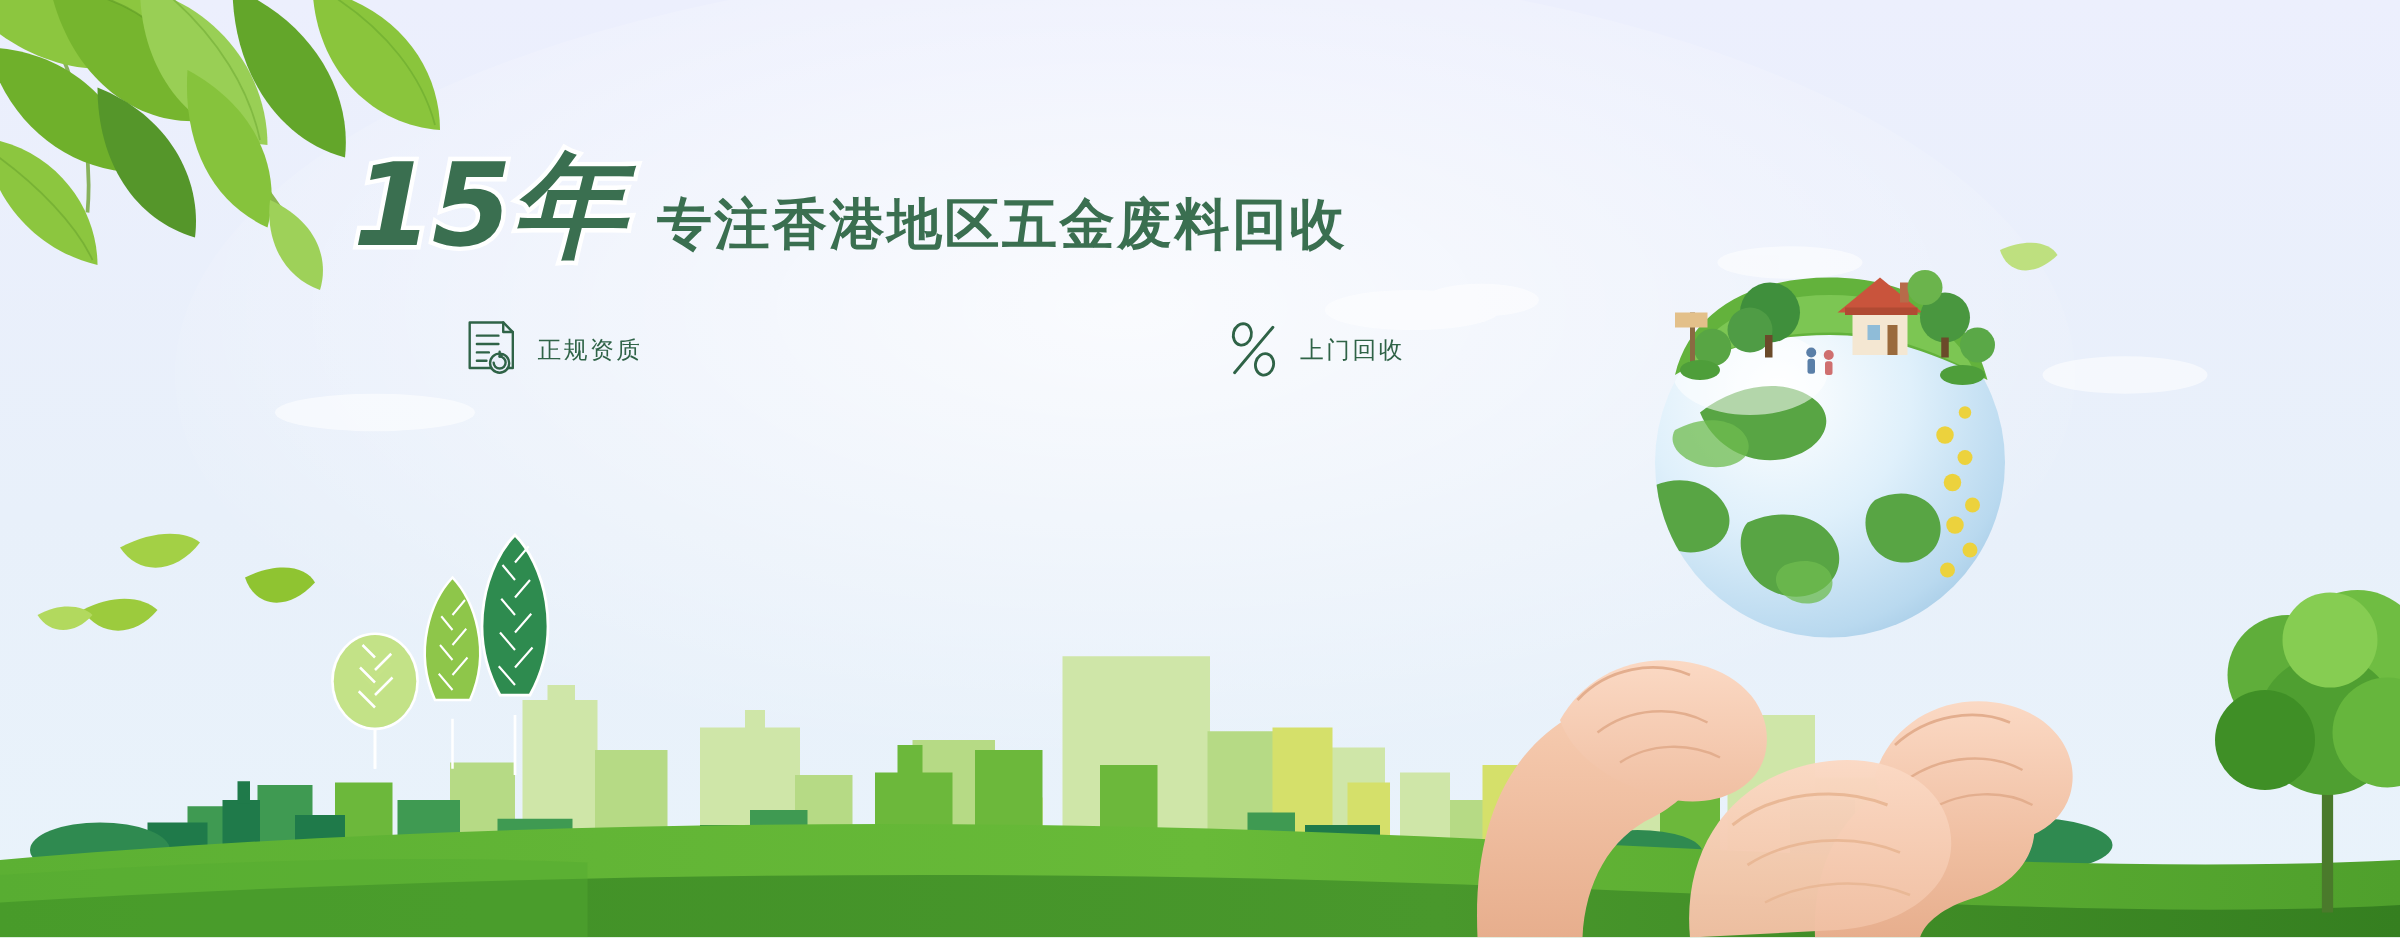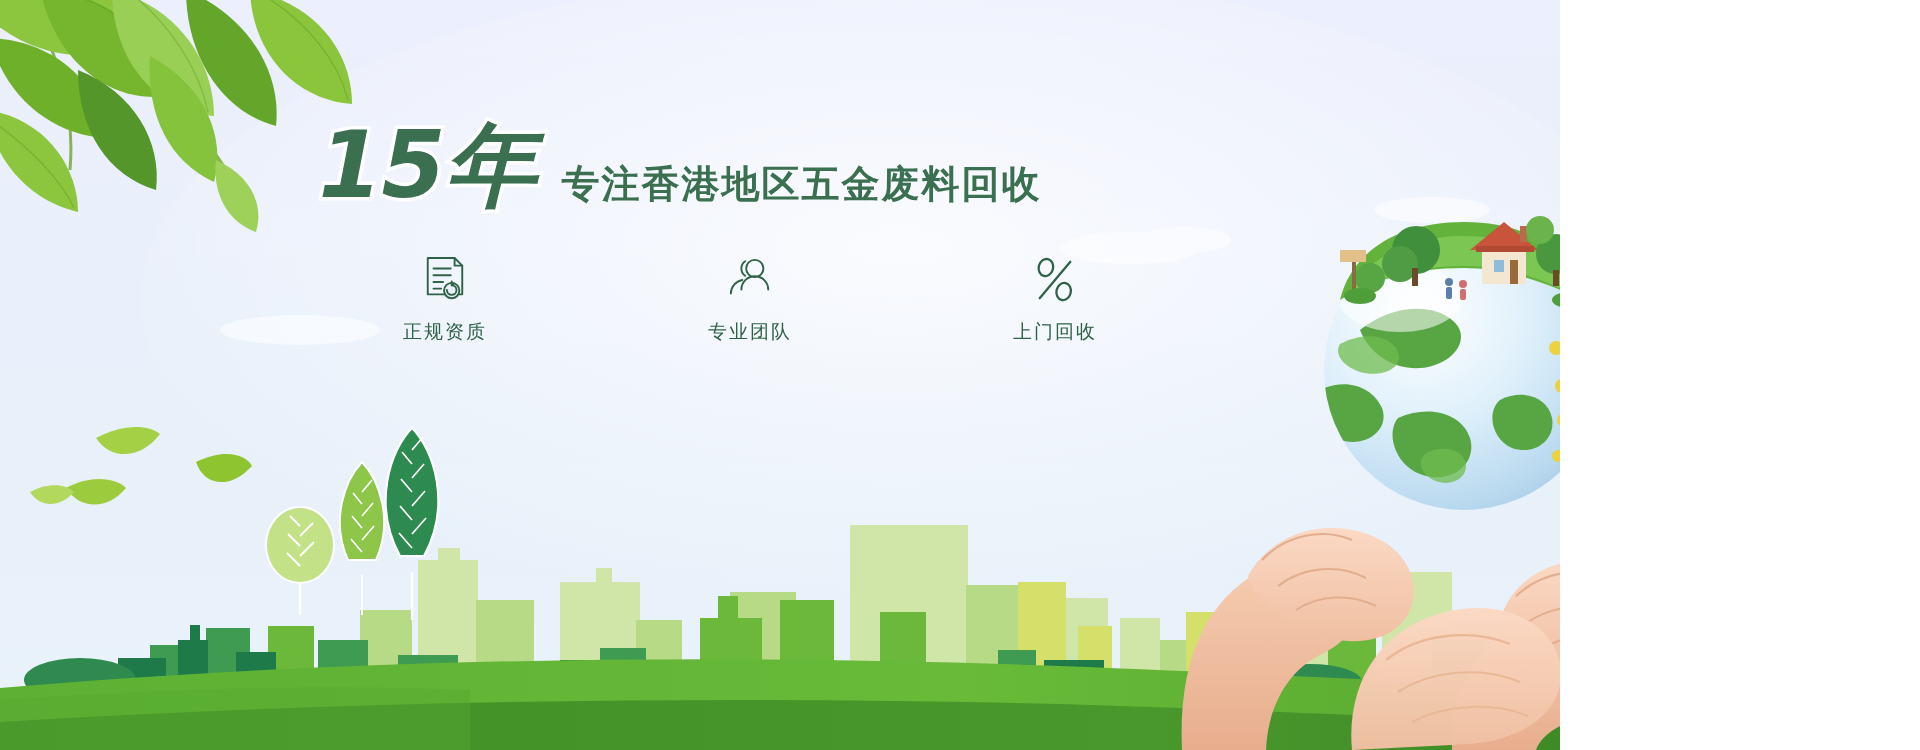--- a/index.html
+++ b/index.html
@@ -1,53 +1,53 @@
 <!DOCTYPE html>
 <html><head>
 <meta charset="utf-8">
 <style>
   html,body{margin:0;padding:0;}
   body{
     width:1920px;height:750px;overflow:hidden;
     font-family:"Liberation Sans","DejaVu Sans",sans-serif;
   }
   #banner{
-    position:relative;width:1560px;height:750px;overflow:hidden;
+    position:relative;width:1920px;height:750px;overflow:hidden;
     background:linear-gradient(160deg,#eef2fc 0%,#e9eff9 35%,#e8f0fa 60%,#eaf2fb 100%);
   }
   .layer{position:absolute;left:0;top:0;width:1920px;height:750px;}
   svg{display:block;}
 
   
   #headline{
     position:absolute;left:0;top:123px;width:1360px;
     display:flex;align-items:flex-end;justify-content:center;gap:26px;
     z-index:40;pointer-events:none;
   }
   #years{
     font-size:92px;line-height:.92;font-weight:bold;font-style:italic;
     color:#3a6f50;letter-spacing:-1px;
     -webkit-text-stroke:7px #ffffff;paint-order:stroke fill;
     text-shadow:0 2px 0 rgba(255,255,255,.9);
     white-space:nowrap;
   }
   #years .num{font-family:"DejaVu Sans","Liberation Sans",sans-serif;}
   #headline-sub{
-    font-size:38px;line-height:1;font-weight:bold;
+    font-size:44px;line-height:1;font-weight:bold;
     color:#3a6f50;letter-spacing:2px;white-space:nowrap;
     padding-bottom:6px;
   }
 
   
   #features{
     position:absolute;left:370px;top:255px;width:760px;
     display:flex;justify-content:space-between;z-index:40;
   }
   .feature{
-    width:150px;display:flex;flex-direction:column;align-items:center;gap:14px;
+    width:150px;display:flex;flex-direction:row;align-items:center;gap:14px;
   }
   .feature .ico{width:46px;height:50px;display:block;}
   .feature .lbl{
     font-size:19px;color:#2f6347;letter-spacing:2px;white-space:nowrap;
   }
 </style>
 </head>
 <body>
 
 <div id="banner">
@@ -132,29 +132,20 @@
         <path d="M6 3 h28 l8 8 v30 H6 Z"></path>
         <path d="M34 3 v8 h8"></path>
         <path d="M12 14 h18 M12 21 h18 M12 28 h10 M12 35 h8"></path>
         <circle cx="31" cy="37" r="8" fill="#eaf0fa"></circle>
         <path d="M26 36.5 a5 5 0 1 0 5 -5"></path>
         <path d="M31 27.5 v4 l2.5 -2"></path>
       </svg>
       <div class="lbl">正规资质</div>
     </div>
 
-    <div class="feature">
-      <svg class="ico" viewBox="0 0 48 52" fill="none" stroke="#2f6347" stroke-width="2" stroke-linecap="round" stroke-linejoin="round">
-        <circle cx="29" cy="14" r="9"></circle>
-        <path d="M15 36 a14 14 0 0 1 28 0"></path>
-        <path d="M19 6.5 a9 9 0 0 0 0 15"></path>
-        <path d="M4 40 a14.5 14.5 0 0 1 12 -14"></path>
-      </svg>
-      <div class="lbl">专业团队</div>
-    </div>
 
     <div class="feature">
       <svg class="ico" viewBox="0 0 48 52" fill="none" stroke="#2f6347" stroke-width="2.4" stroke-linecap="round" stroke-linejoin="round">
         <ellipse cx="14.5" cy="13" rx="7.5" ry="9" transform="rotate(14 14.5 13)"></ellipse>
         <ellipse cx="33" cy="38" rx="7.5" ry="9" transform="rotate(14 33 38)"></ellipse>
         <path d="M40 7 L8 45"></path>
       </svg>
       <div class="lbl">上门回收</div>
     </div>
 

